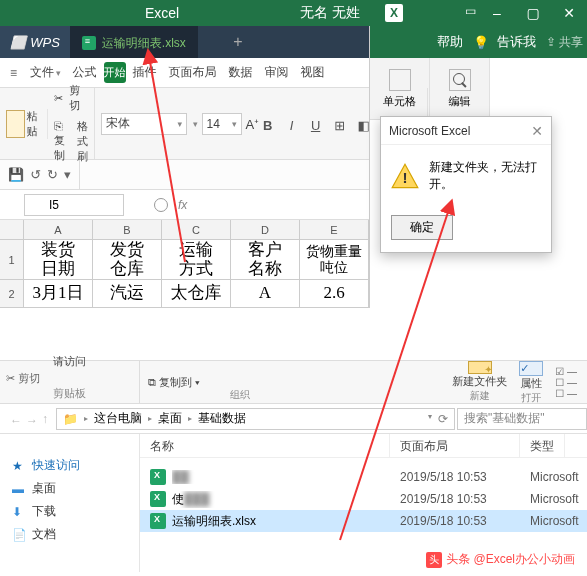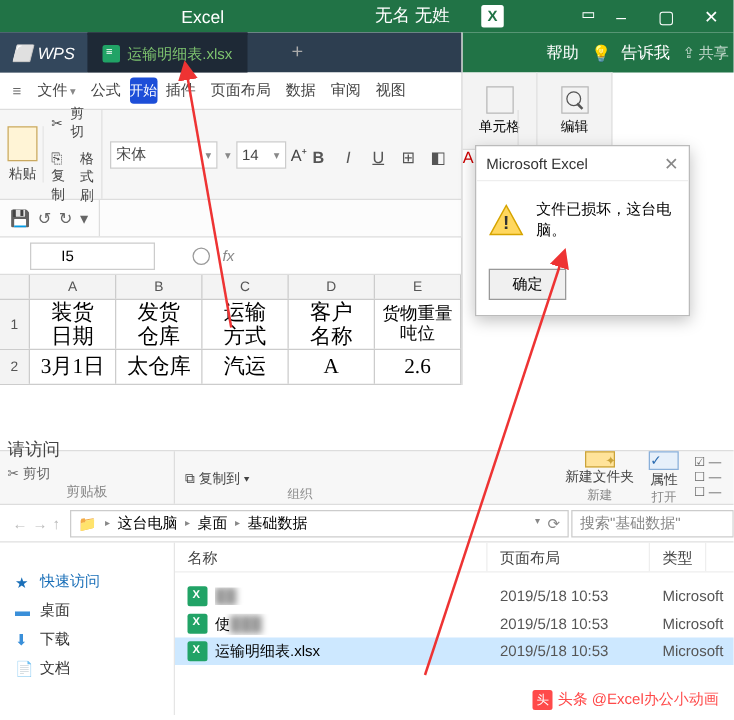--- a/index.html
+++ b/index.html
@@ -34,27 +34,27 @@
 
 .wps-titlebar { height: 32px; background: #2d3e50; display: flex; align-items: stretch; }
 .wps-logo { background: #33475c; color: #fff; font-size: 13px; font-style: italic; padding: 0 10px; display: flex; align-items: center; gap: 4px; }
 .wps-tab { background: #1e2936; color: #7ec46f; font-size: 12px; padding: 0 12px; display: flex; align-items: center; gap: 6px; border-top: 2px solid #1e2936; position: relative; }
 .wps-tab .xlsicon { width: 14px; height: 14px; background: #21a366; border-radius: 2px; position: relative; }
 .wps-tab .xlsicon::after { content:"≡"; position:absolute; color:#fff; font-size:9px; left:3px; top:0;}
 .wps-newtab { width: 32px; display: flex; align-items: center; justify-content: center; color: #aaa; font-size: 16px; margin-left: 24px;}
 
 .wps-menu { height: 30px; background: #fff; border-bottom: 1px solid #ddd; display: flex; align-items: center; font-size: 12px; color: #444; padding-left: 4px; gap: 2px; }
 .wps-menu .mi { padding: 0 5px; }
-.wps-menu .start { background: #1d4ed8; color: #fff; padding: 3px 0; border-radius: 3px; font-size: 11px;}
+.wps-menu .start { background: #15803d; color: #fff; padding: 3px 0; border-radius: 3px; font-size: 11px;}
 .wps-menu .hamb { padding: 0 6px; color: #666; }
 
 .wps-toolbar { height: 72px; background: #f6f6f6; border-bottom: 1px solid #ddd; display: flex; }
 .tb-grp { border-right: 1px solid #e0e0e0; padding: 4px 6px; display: flex; flex-direction: row; justify-content: space-around; font-size: 11px; color: #444; }
 .tb-grp .row { display: flex; align-items: center; gap: 6px; }
-.paste-big { display: flex; flex-direction: column; align-items: center; font-size: 11px; gap: 2px; padding-right: 4px; border-right: 1px solid #e5e5e5; }
+.paste-big { display: flex; flex-direction: row; align-items: center; font-size: 11px; gap: 2px; padding-right: 4px; border-right: 1px solid #e5e5e5; }
 .paste-big .ic { width: 24px; height: 28px; border: 1px solid #c9a961; background: #fff4d6; position: relative; }
 .fontbox { display: flex; align-items: center; gap: 4px; }
 .fontbox .sel { border: 1px solid #ccc; background: #fff; height: 22px; display: flex; align-items: center; padding: 0 4px; font-size: 12px; }
 .fontbox .sel.fn { width: 86px; }
 .fontbox .sel.fs { width: 40px; }
 .fontrow2 { display: flex; gap: 6px; align-items: center; margin-top: 4px; font-size: 13px; color: #555;}
 .fontrow2 span { width: 18px; text-align: center; }
 
 
 .wps-formrow { height: 30px; display: flex; align-items: center; border-bottom: 1px solid #ddd; background: #fcfcfc; }
@@ -270,51 +270,51 @@
       <div class="rh">1</div>
       <div class="cell" style="flex-direction:column">装货<br>日期</div>
       <div class="cell">发货<br>仓库</div>
       <div class="cell">运输<br>方式</div>
       <div class="cell">客户<br>名称</div>
       <div class="cell" style="font-size:14px">货物重量吨位</div>
     </div>
     <div class="srow r2">
       <div class="rh">2</div>
       <div class="cell">3月1日</div>
+      <div class="cell">汽运</div>
       <div class="cell">太仓库</div>
-      <div class="cell">汽运</div>
       <div class="cell">A</div>
       <div class="cell">2.6</div>
     </div>
   </div>
 </div>
 
 <div class="dialog">
   <div class="dtitle">
     <span>Microsoft Excel</span>
     <span class="x">✕</span>
   </div>
   <div class="dbody">
     <span class="warn">
       <svg viewBox="0 0 24 22">
           <polygon points="12,1 23,21 1,21" fill="#ffd75e" stroke="#d6a400" stroke-width="1"></polygon>
           <text x="12" y="17" text-anchor="middle" font-size="13" font-weight="bold" fill="#333">!</text>
         </svg>
     </span>
-    <span>文件已损坏，这台电脑。</span>
+    <span>新建文件夹，无法打开。</span>
   </div>
   <div class="dfoot">
     <button class="okbtn">确定</button>
   </div>
 </div>
 
 <div class="explorer">
   <div class="exp-ribbon">
     <div class="lgrp">
-      <div style="font-size:14px;color:#444;"><span>请访问</span></div>
+      <div style="font-size:11px;color:#444;text-align:center;"><span>请访问</span></div>
       <div style="display:flex;gap:10px;margin-top:2px;">
           <span>✂ <span>剪切</span></span>
         </div>
       <div class="lbl">剪贴板</div>
     </div>
     <div class="btns">
       <span>⧉ <span>复制到</span> ▾</span>
       <span class="glabel" style="left:230px">组织</span>
     </div>
     <div class="rgrp">

